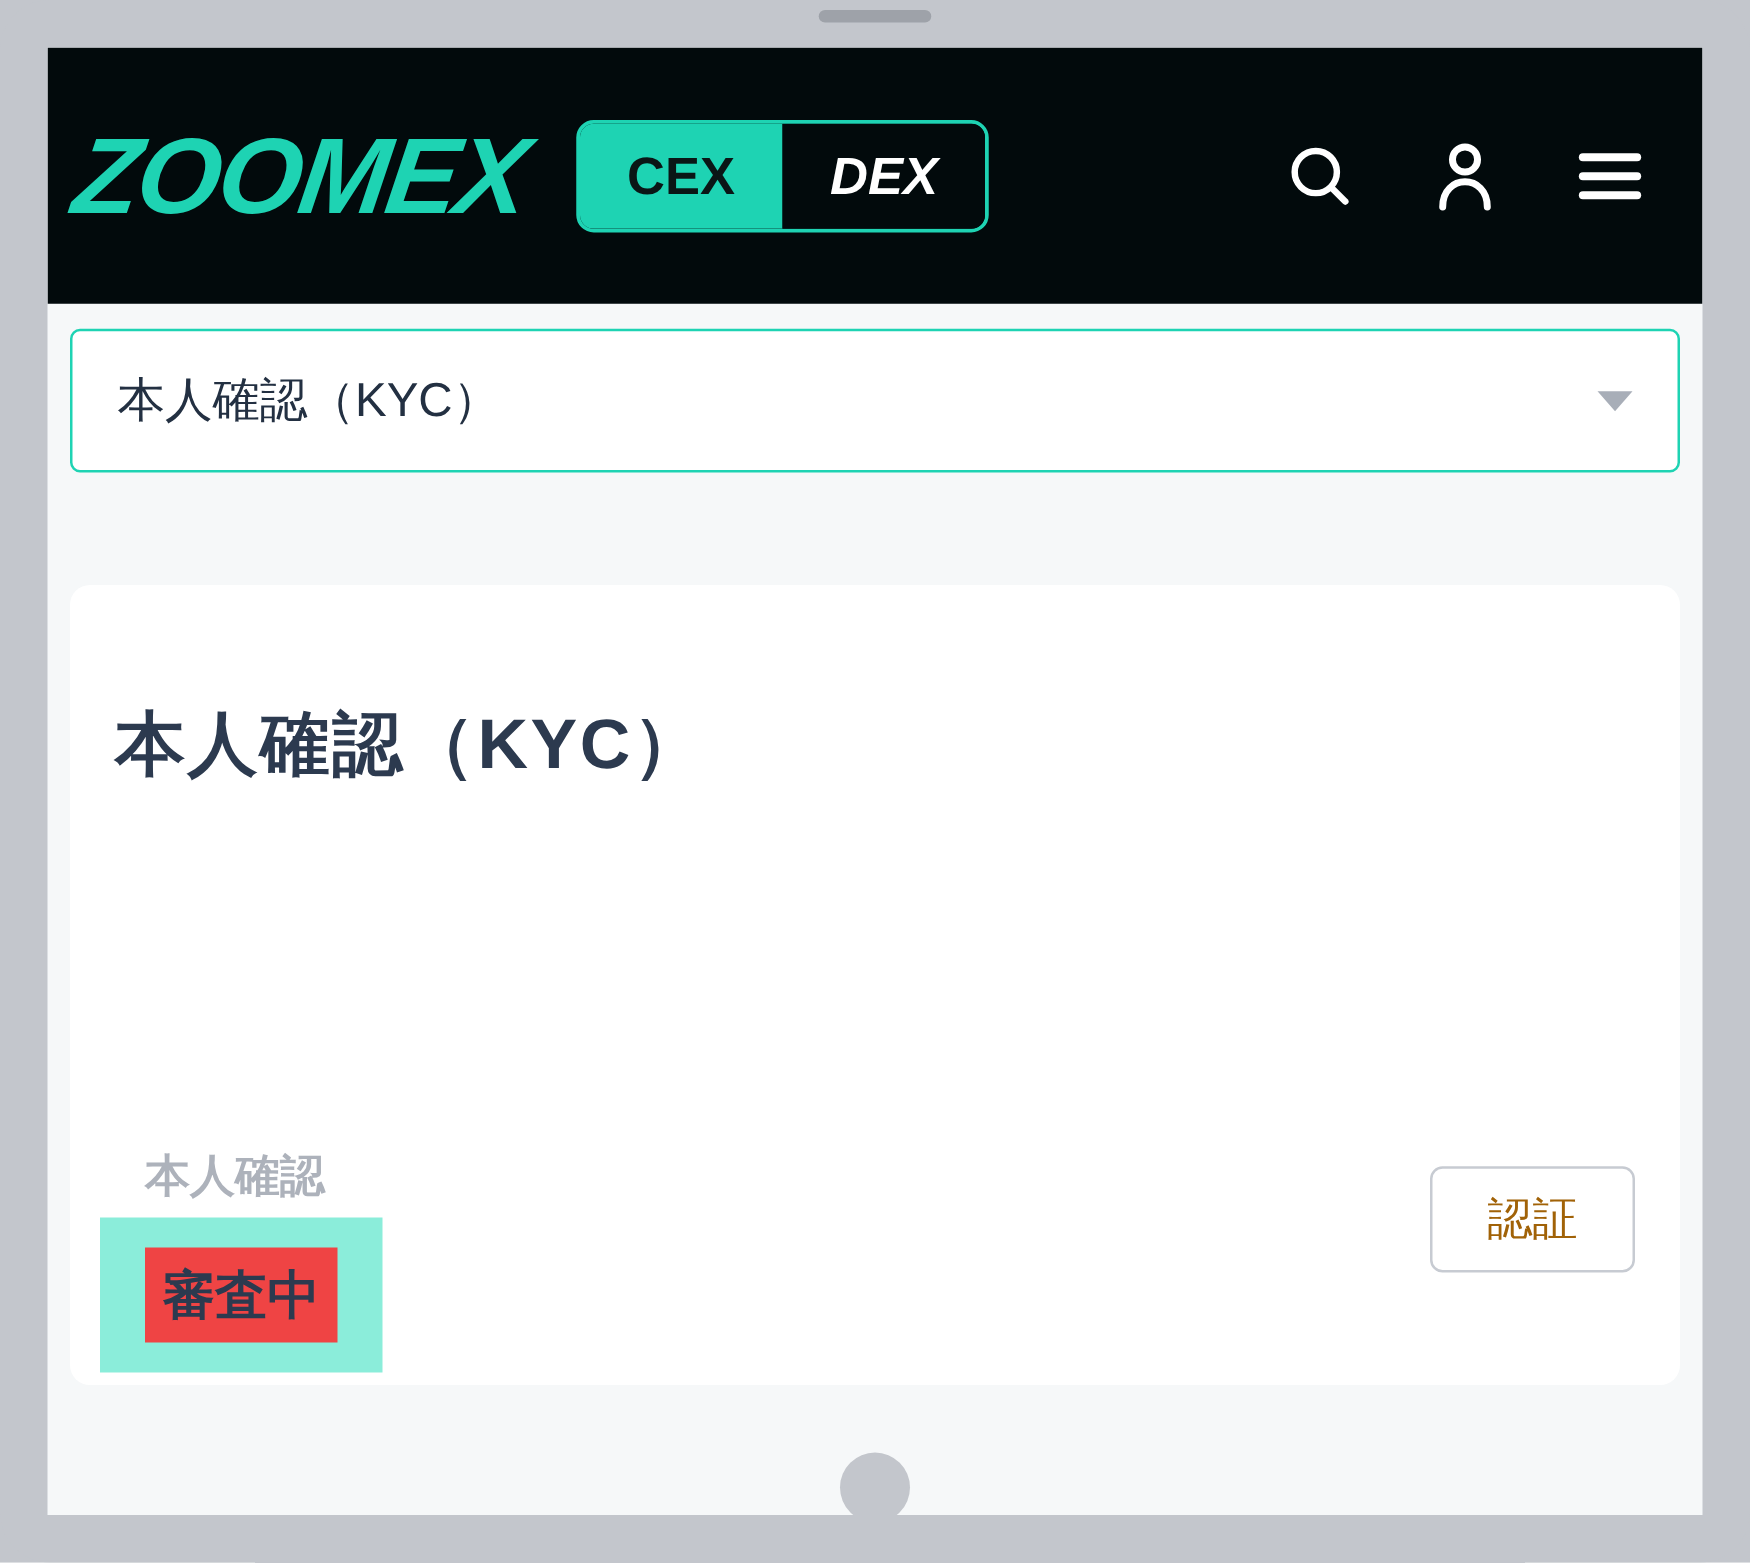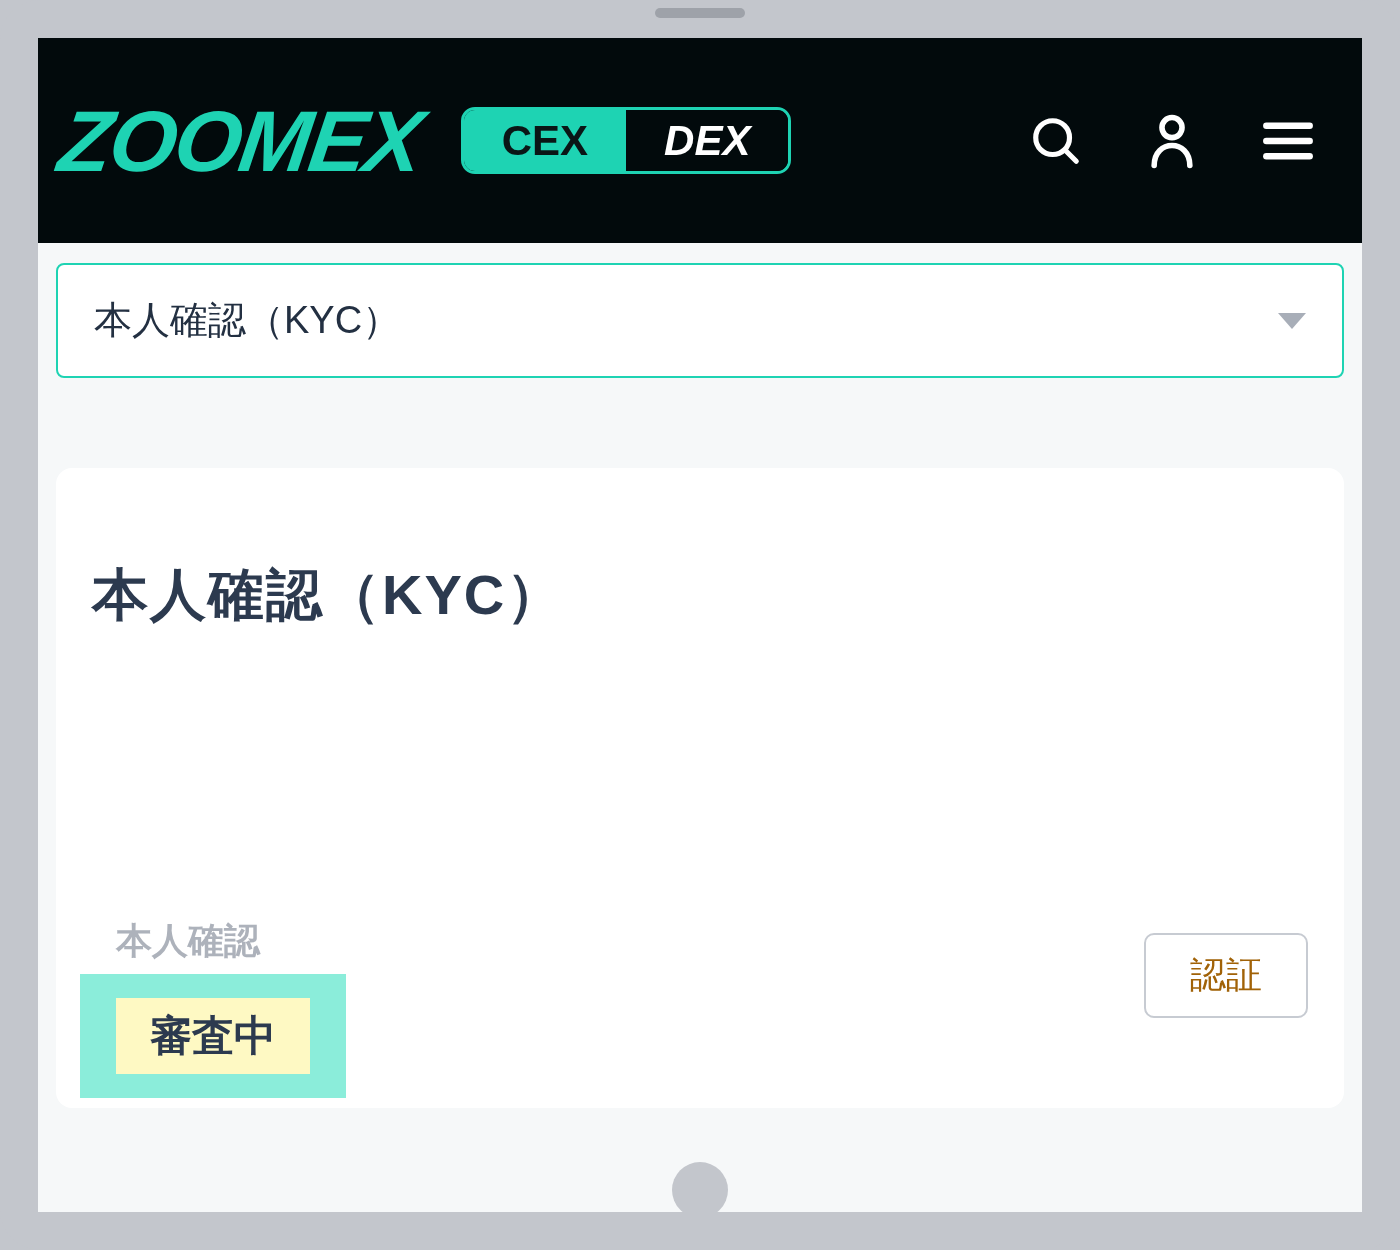--- a/index.html
+++ b/index.html
@@ -68,21 +68,21 @@
       letter-spacing: -2px;
       font-style: italic;
       transform: skewX(-8deg);
       line-height: 1;
     }
     .toggle-container {
       border: 3px solid #1ed3b3;
       border-radius: 14px;
       display: flex;
       overflow: hidden;
-      height: 67px;
+      height: 90px;
     }
     .toggle-option {
       padding: 0 38px;
       display: flex;
       align-items: center;
       justify-content: center;
       font-size: 42px;
       font-weight: 700;
       cursor: pointer;
     }
@@ -171,22 +171,22 @@
       color: #adb2bb;
       font-weight: 600;
       padding-left: 36px;
     }
     .status-highlight {
       background: #8bedda;
       padding: 24px 36px;
       display: inline-block;
     }
     .status-badge {
-      background: #fef9c3;
-      padding: 10px 34px;
+      background: #ef4444;
+      padding: 10px 14px;
       font-size: 42px;
       font-weight: 700;
       color: #2c3a4f;
       display: inline-block;
     }
     .verify-button {
       border: 2px solid #c7cbd2;
       border-radius: 10px;
       padding: 16px 44px;
       font-size: 36px;

